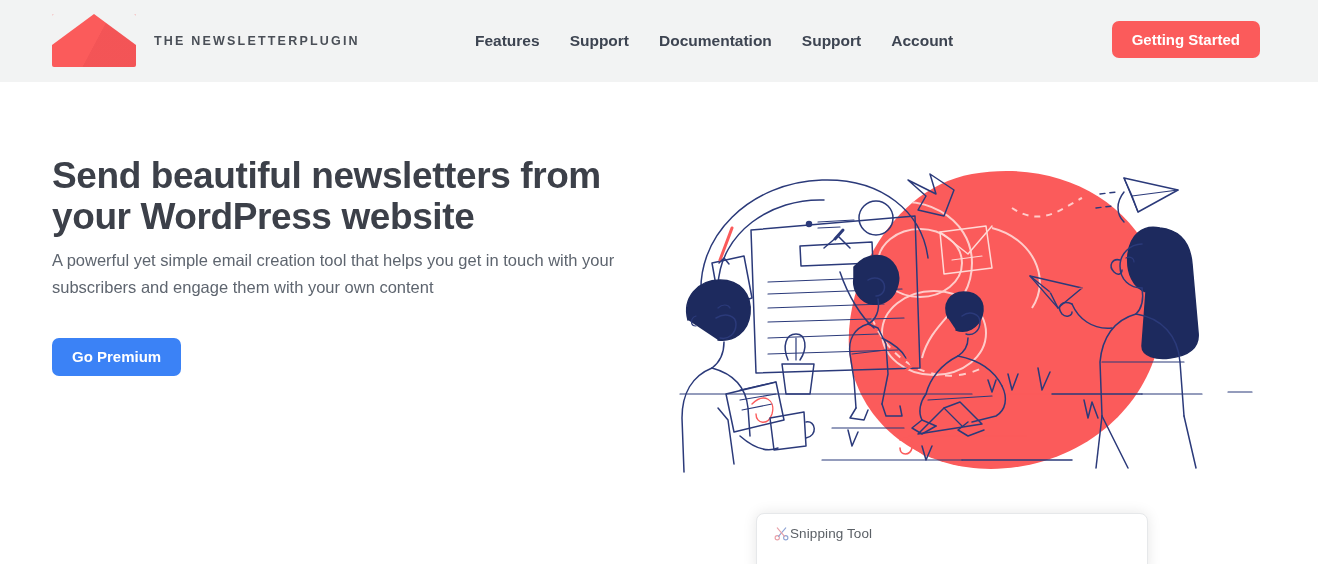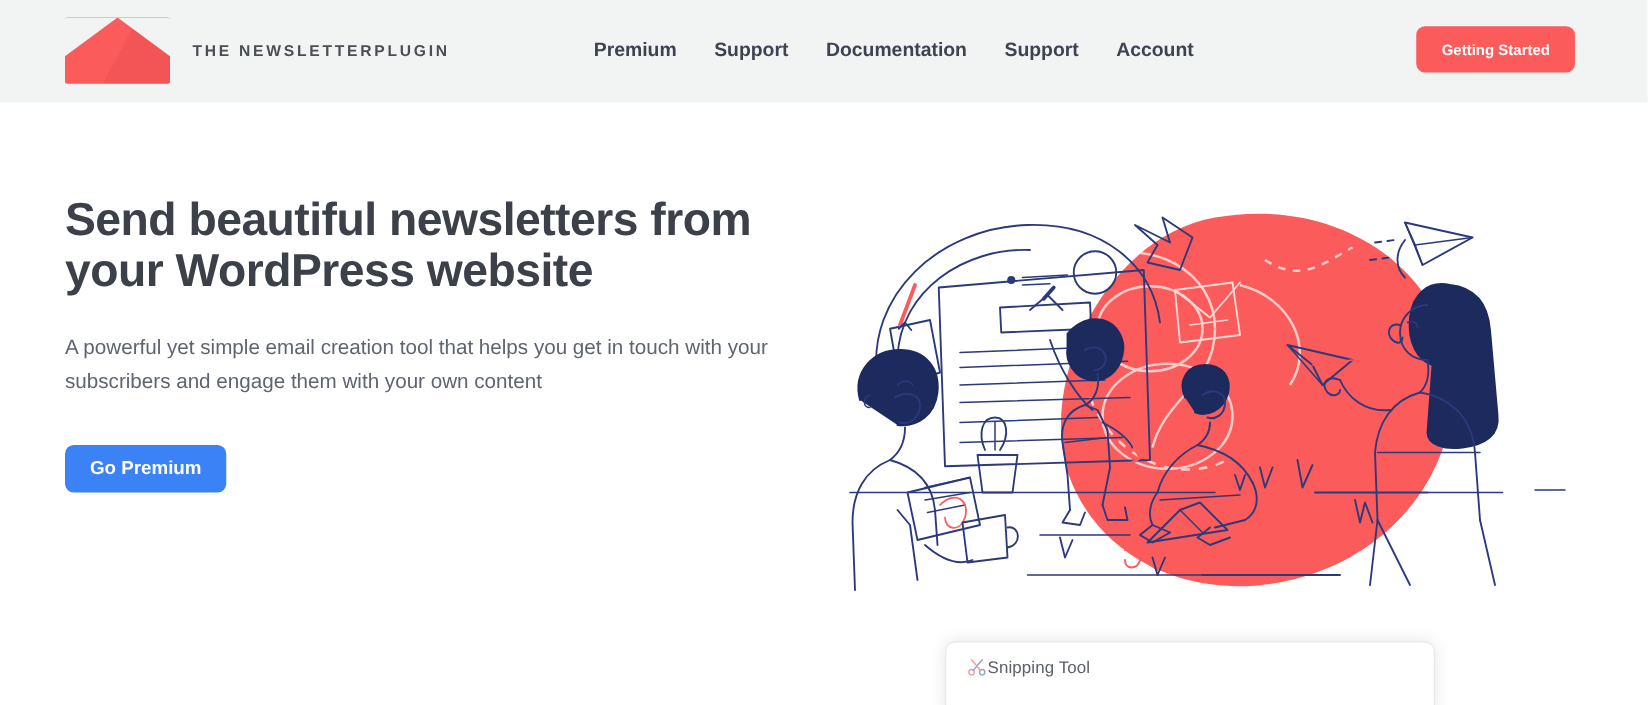--- a/index.html
+++ b/index.html
@@ -68,40 +68,40 @@
     white-space: nowrap;
   }
   .cta-header {
     position: absolute; right: 58px; top: 21px;
     background: #fb5b5b;
     color: #ffffff;
     border: none;
     border-radius: 7px;
     padding: 0 20px;
     height: 37px;
-    font-size: 12px;
+    font-size: 15px;
     font-weight: 700;
     font-family: "Liberation Sans", sans-serif;
     cursor: pointer;
     white-space: nowrap;
   }
 
   
   .hero-copy {
     position: absolute; left: 52px; top: 155px; width: 615px;
   }
   .hero-title {
     color: #3c4049;
     font-size: 37px;
     font-weight: 700;
     line-height: 1.11;
     letter-spacing: -0.4px;
   }
   .hero-sub {
-    margin-top: 28px;
+    margin-top: 10px;
     color: #5e656f;
     font-size: 16.5px;
     line-height: 1.62;
     width: 600px;
   }
   .cta-premium {
     margin-top: 37px;
     background: #3b82f6;
     color: #ffffff;
     border: none;
@@ -152,21 +152,21 @@
       <span class="flap-l"></span>
       <span class="flap-r"></span>
     </span>
     <span class="brand-text">
       <span>THE NEWSLETTER</span>
       <span>PLUGIN</span>
     </span>
   </a>
 
   <nav class="nav">
-    <a href="#">Premium</a>
+    <a href="#">Features</a>
     <a href="#">Support</a>
     <a href="#">Documentation</a>
     <a href="#">Support</a>
     <a href="#">Account</a>
   </nav>
 
   <button class="cta-header">Getting Started</button>
 </header>
 
 <section class="hero-copy">

